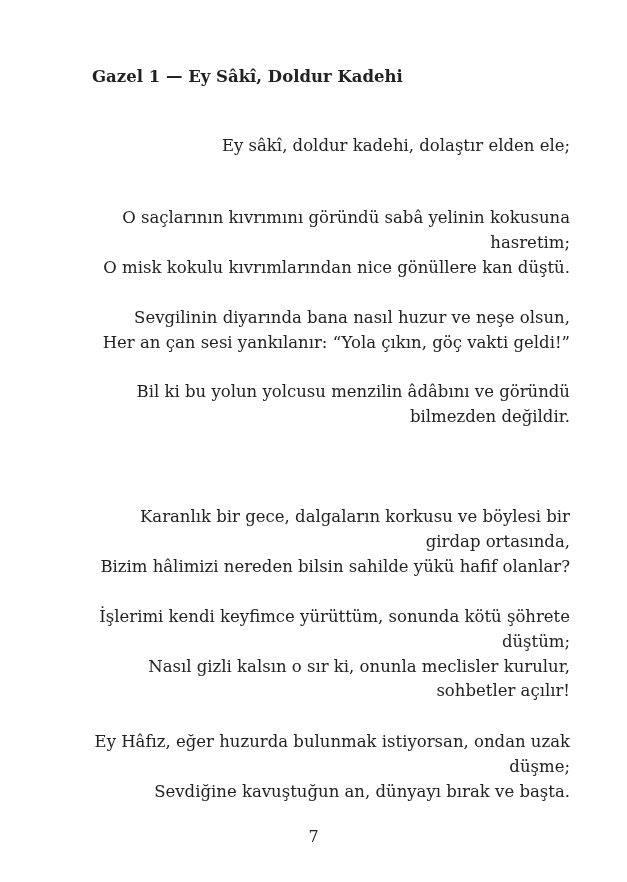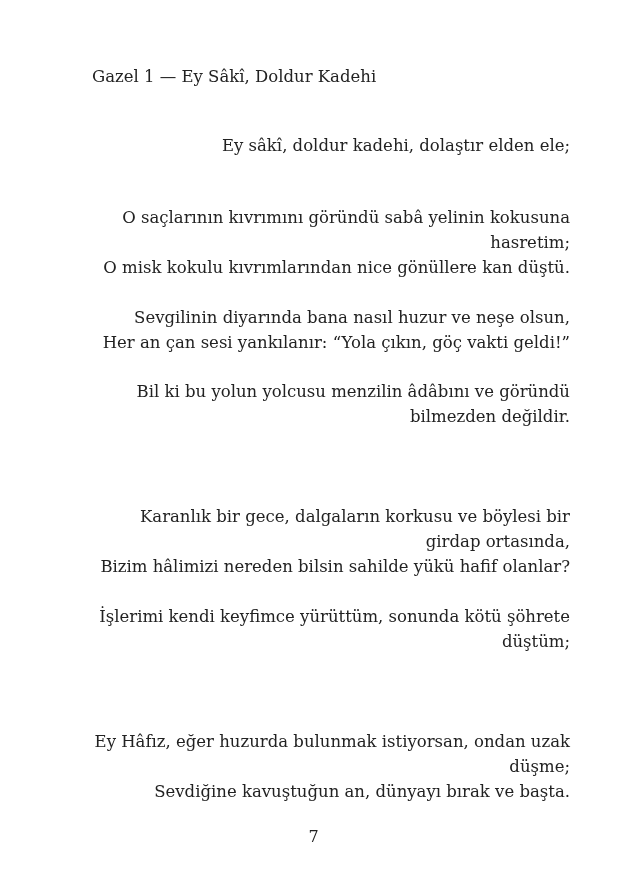--- a/index.html
+++ b/index.html
@@ -19,21 +19,21 @@
     position: absolute;
     left: 92px;
     top: 0;
     width: 480px;
   }
   .title {
     position: absolute;
     top: 66px;
     left: 0;
     font-size: 16.5px;
-    font-weight: normal;
+    font-weight: bold;
     white-space: nowrap;
     letter-spacing: 0;
     line-height: 22px;
   }
   .stanza {
     position: absolute;
     left: 0;
     width: 478px;
     font-size: 16.5px;
     line-height: 24.8px;
@@ -76,20 +76,21 @@
     <span class="line">Bil ki bu yolun yolcusu menzilin âdâbını ve göründü bilmezden değildir.</span>
   </div>
 
   <div class="stanza" style="top:505px">
     <span class="line">Karanlık bir gece, dalgaların korkusu ve böylesi bir girdap ortasında,</span>
     <span class="line">Bizim hâlimizi nereden bilsin sahilde yükü hafif olanlar?</span>
   </div>
 
   <div class="stanza" style="top:605px">
     <span class="line">İşlerimi kendi keyfimce yürüttüm, sonunda kötü şöhrete düştüm;</span>
+    <span class="line">Nasıl gizli kalsın o sır ki, onunla meclisler kurulur, sohbetler açılır!</span>
   </div>
 
   <div class="stanza" style="top:730px">
     <span class="line">Ey Hâfız, eğer huzurda bulunmak istiyorsan, ondan uzak düşme;</span>
     <span class="line">Sevdiğine kavuştuğun an, dünyayı bırak ve başta.</span>
   </div>
 </div>
 
 <div class="page-number">7</div>
 

